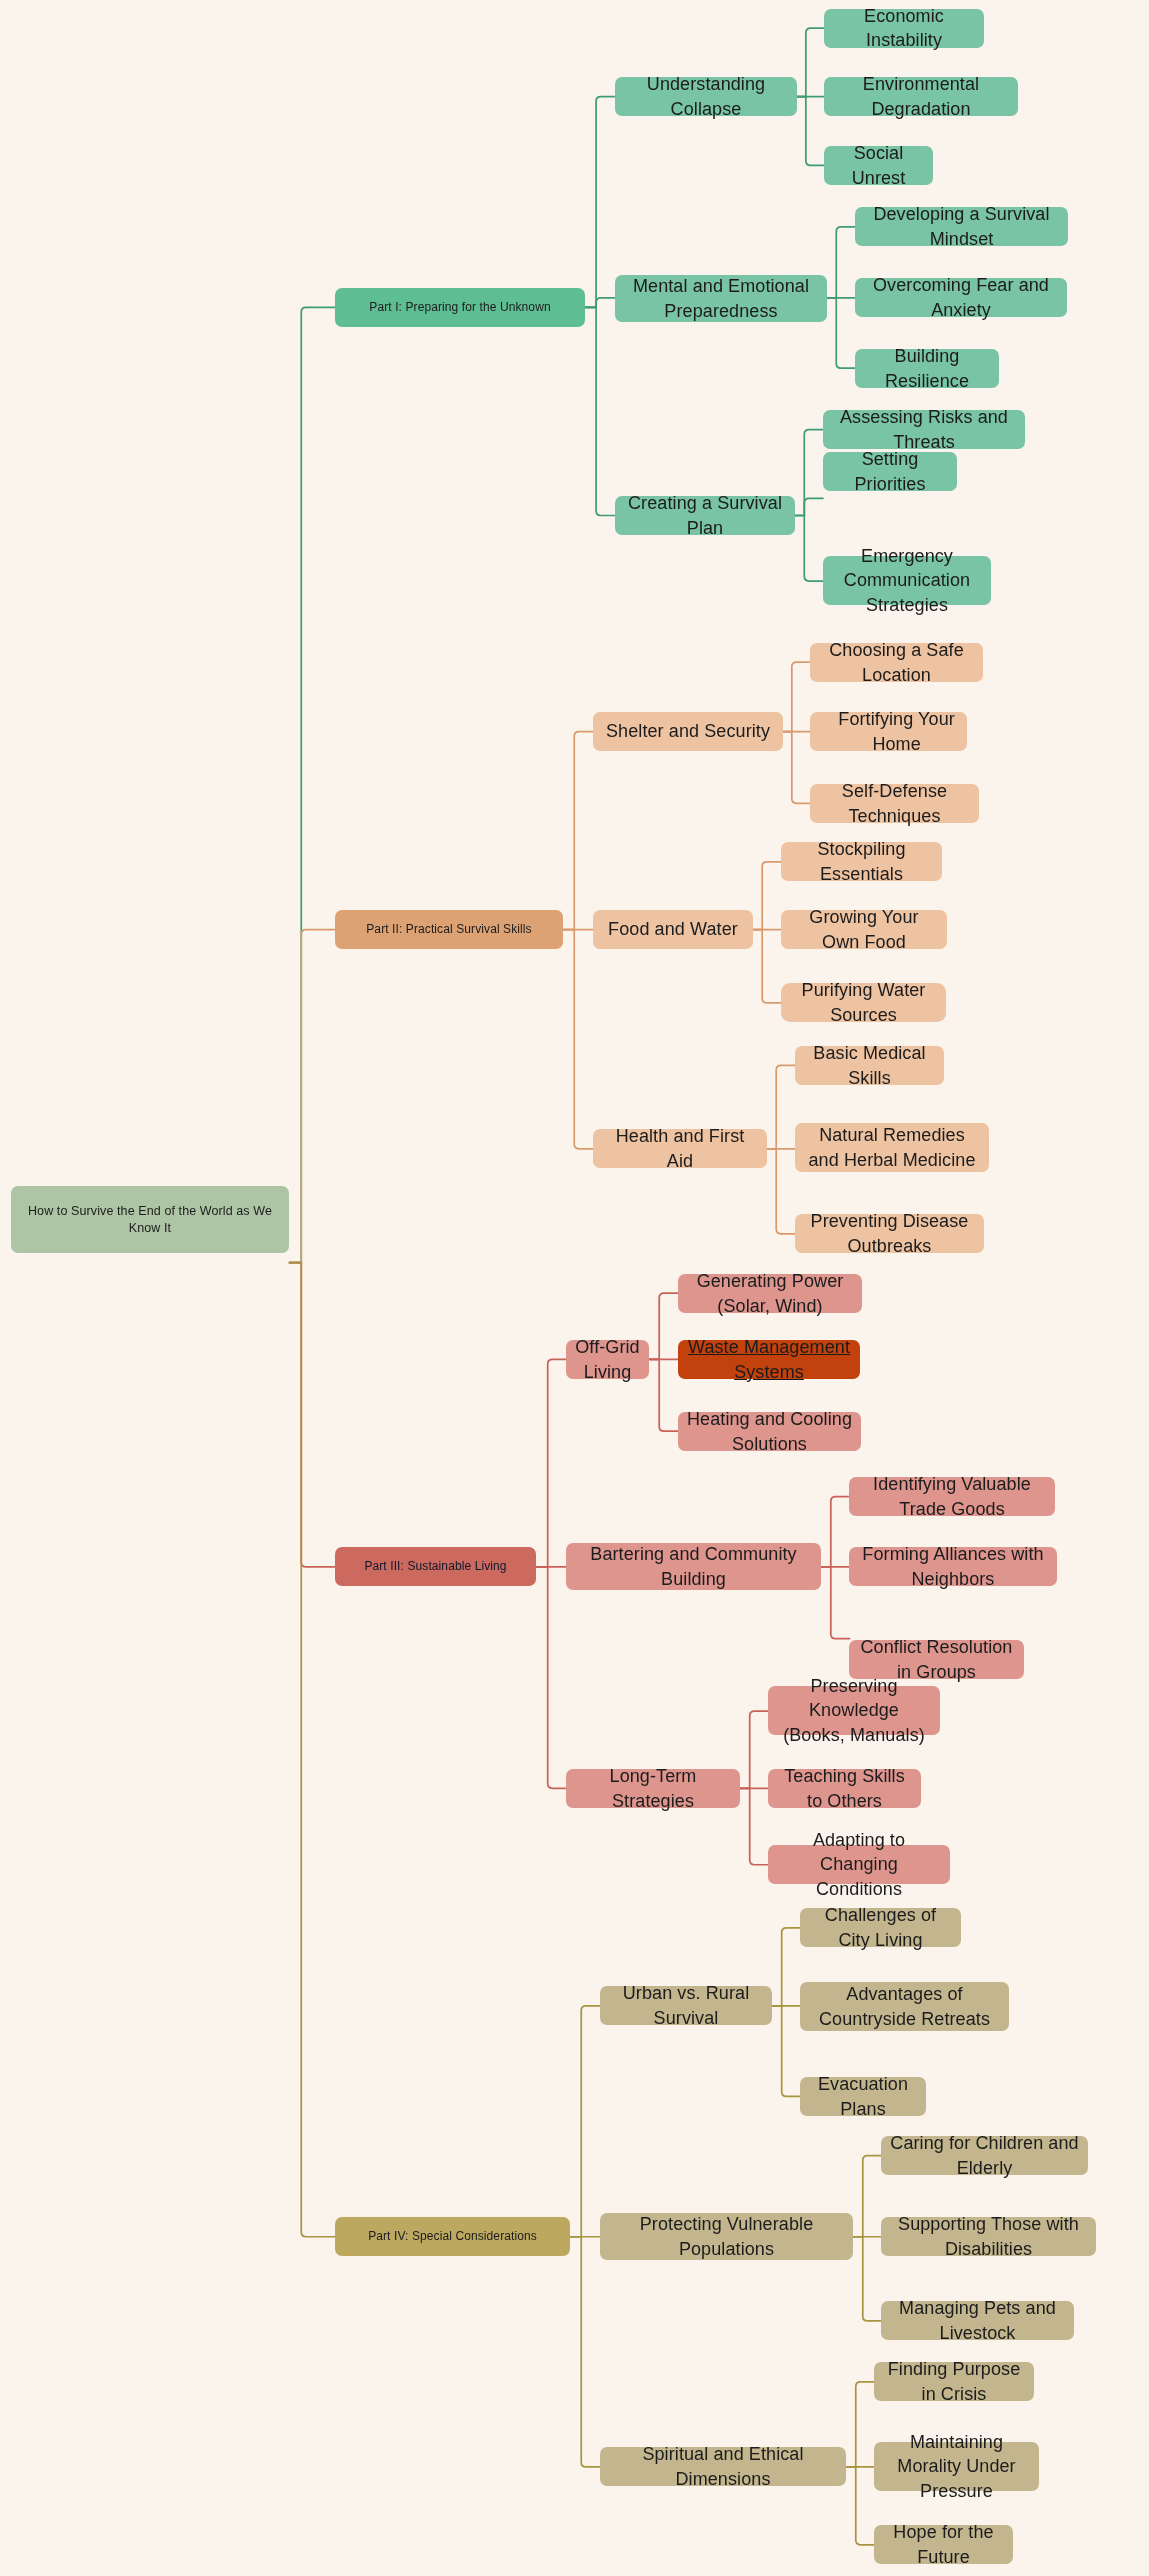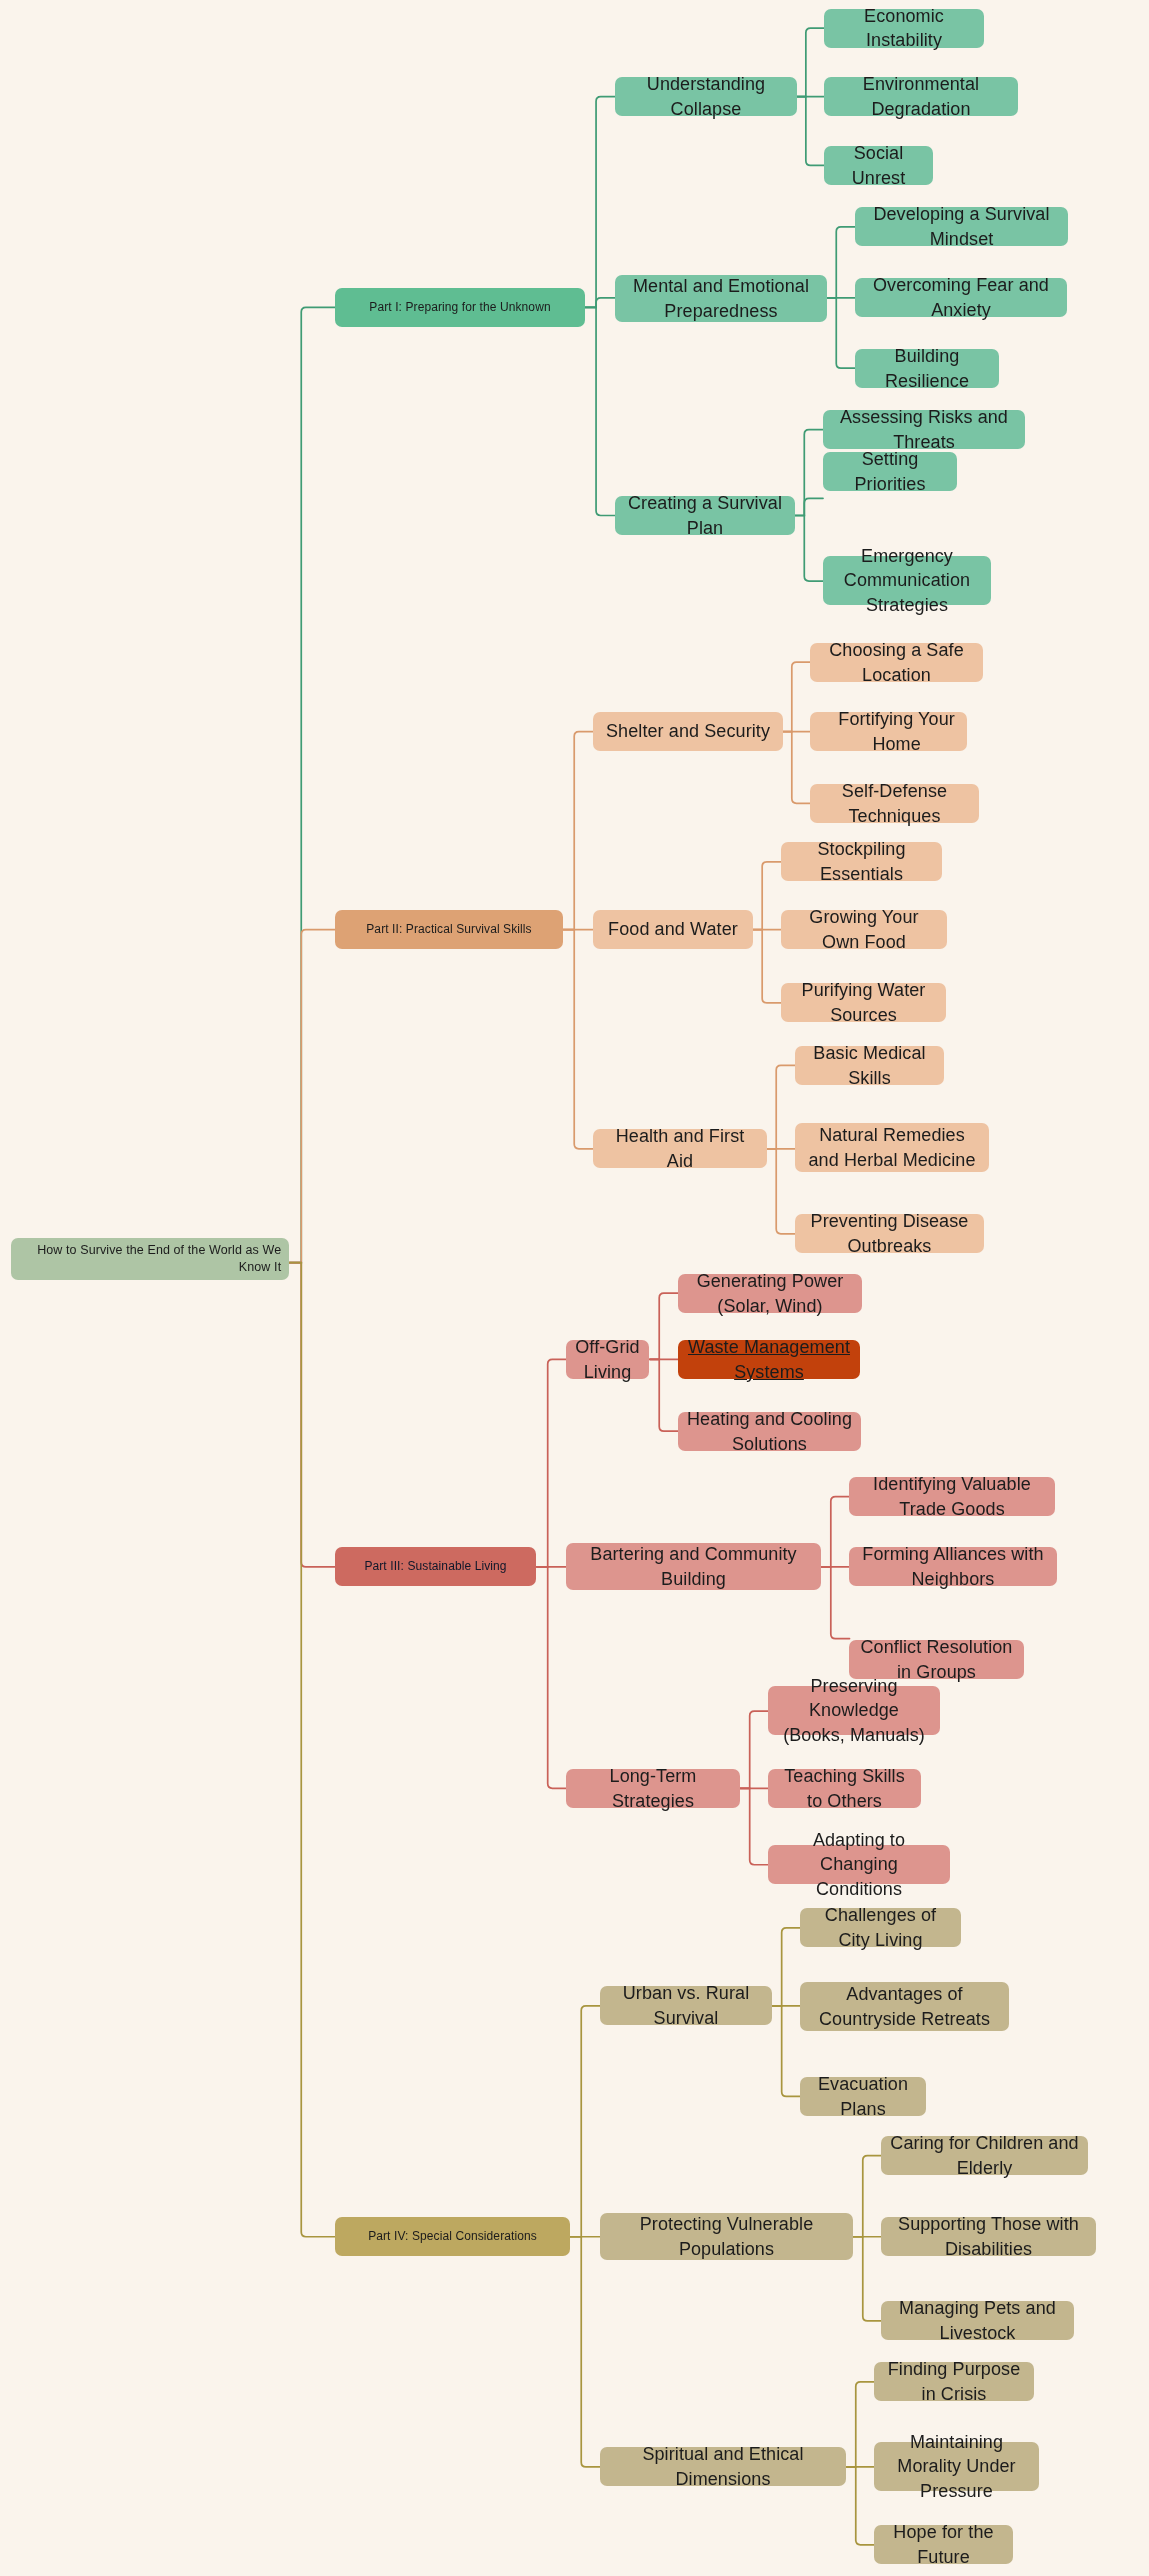--- a/index.html
+++ b/index.html
@@ -125,21 +125,21 @@
       <path d="M 1094 2868 L 1106 2868 L 1106 2770 Q 1106 2764 1112 2764 L 1130 2764" stroke="#a8953f"></path>
       <path d="M 1094 2868 L 1106 2868 L 1106 2868 L 1130 2868" stroke="#a8953f"></path>
       <path d="M 1094 2868 L 1106 2868 L 1106 2970 Q 1106 2976 1112 2976 L 1130 2976" stroke="#a8953f"></path>
 
       <path d="M 1085 3163 L 1097 3163 L 1097 3060 Q 1097 3054 1103 3054 L 1121 3054" stroke="#a8953f"></path>
       <path d="M 1085 3163 L 1097 3163 L 1097 3163 L 1121 3163" stroke="#a8953f"></path>
       <path d="M 1085 3163 L 1097 3163 L 1097 3257 Q 1097 3263 1103 3263 L 1121 3263" stroke="#a8953f"></path>
     </g>
   </svg>
 
-  <div class="node root" style="left:11px; top:1238px; width:278px; height:42px; background:#aec5a5;text-align:right;">How to Survive the End of the World as We Know It</div>
+  <div class="node root" style="left:11px; top:1186px; width:278px; height:67px; background:#aec5a5;">How to Survive the End of the World as We Know It</div>
 
   <div class="node branch" style="left:335px; top:288px; width:250px; height:39px; background:#5fbd92;">Part I: Preparing for the Unknown</div>
 
   <div class="node" style="left:615px; top:77px; width:182px; height:39px; background:#79c4a4;">Understanding Collapse</div>
   <div class="node" style="left:824px; top:8.6px; width:160px; height:39px; background:#79c4a4;">Economic Instability</div>
   <div class="node" style="left:824px; top:77px; width:194px; height:39px; background:#79c4a4;">Environmental Degradation</div>
   <div class="node" style="left:824px; top:146px; width:109px; height:39px; background:#79c4a4;">Social Unrest</div>
 
   <div class="node" style="left:615px; top:275px; width:212px; height:47px; background:#79c4a4;">Mental and Emotional Preparedness</div>
   <div class="node" style="left:855px; top:207px; width:213px; height:39px; background:#79c4a4;">Developing a Survival Mindset</div>
@@ -154,21 +154,21 @@
   <div class="node branch" style="left:335px; top:910px; width:228px; height:39px; background:#dda274;">Part II: Practical Survival Skills</div>
 
   <div class="node" style="left:593px; top:712px; width:190px; height:39px; background:#eec3a2;">Shelter and Security</div>
   <div class="node" style="left:810px; top:643px; width:173px; height:39px; background:#eec3a2;">Choosing a Safe Location</div>
   <div class="node" style="left:810px; top:712px; width:157px; height:39px; background:#eec3a2;padding-left:24px;">Fortifying Your Home</div>
   <div class="node" style="left:810px; top:784px; width:169px; height:39px; background:#eec3a2;">Self-Defense Techniques</div>
 
   <div class="node" style="left:593px; top:910px; width:160px; height:39px; background:#eec3a2;">Food and Water</div>
   <div class="node" style="left:781px; top:842px; width:161px; height:39px; background:#eec3a2;">Stockpiling Essentials</div>
   <div class="node" style="left:781px; top:910px; width:166px; height:39px; background:#eec3a2;">Growing Your Own Food</div>
-  <div class="node" style="left:781px; top:983px; width:165px; height:39px; background:#eec3a2;">Purifying Water Sources</div>
+  <div class="node" style="left:781px; top:983px; width:165px; height:39px; background:#eec3a2;border-radius:9px;">Purifying Water Sources</div>
 
   <div class="node" style="left:593px; top:1129px; width:174px; height:39px; background:#eec3a2;">Health and First Aid</div>
   <div class="node" style="left:795px; top:1046px; width:149px; height:39px; background:#eec3a2;">Basic Medical Skills</div>
   <div class="node" style="left:795px; top:1123px; width:194px; height:49px; background:#eec3a2;">Natural Remedies and Herbal Medicine</div>
   <div class="node" style="left:795px; top:1214px; width:189px; height:39px; background:#eec3a2;">Preventing Disease Outbreaks</div>
 
   <div class="node branch white-text" style="left:335px; top:1547px; width:201px; height:39px; background:#cd6a60;">Part III: Sustainable Living</div>
 
   <div class="node" style="left:566px; top:1340px; width:83px; height:39px; background:#dd958e;">Off-Grid Living</div>
   <div class="node" style="left:678px; top:1274px; width:184px; height:39px; background:#dd958e;">Generating Power (Solar, Wind)</div>

